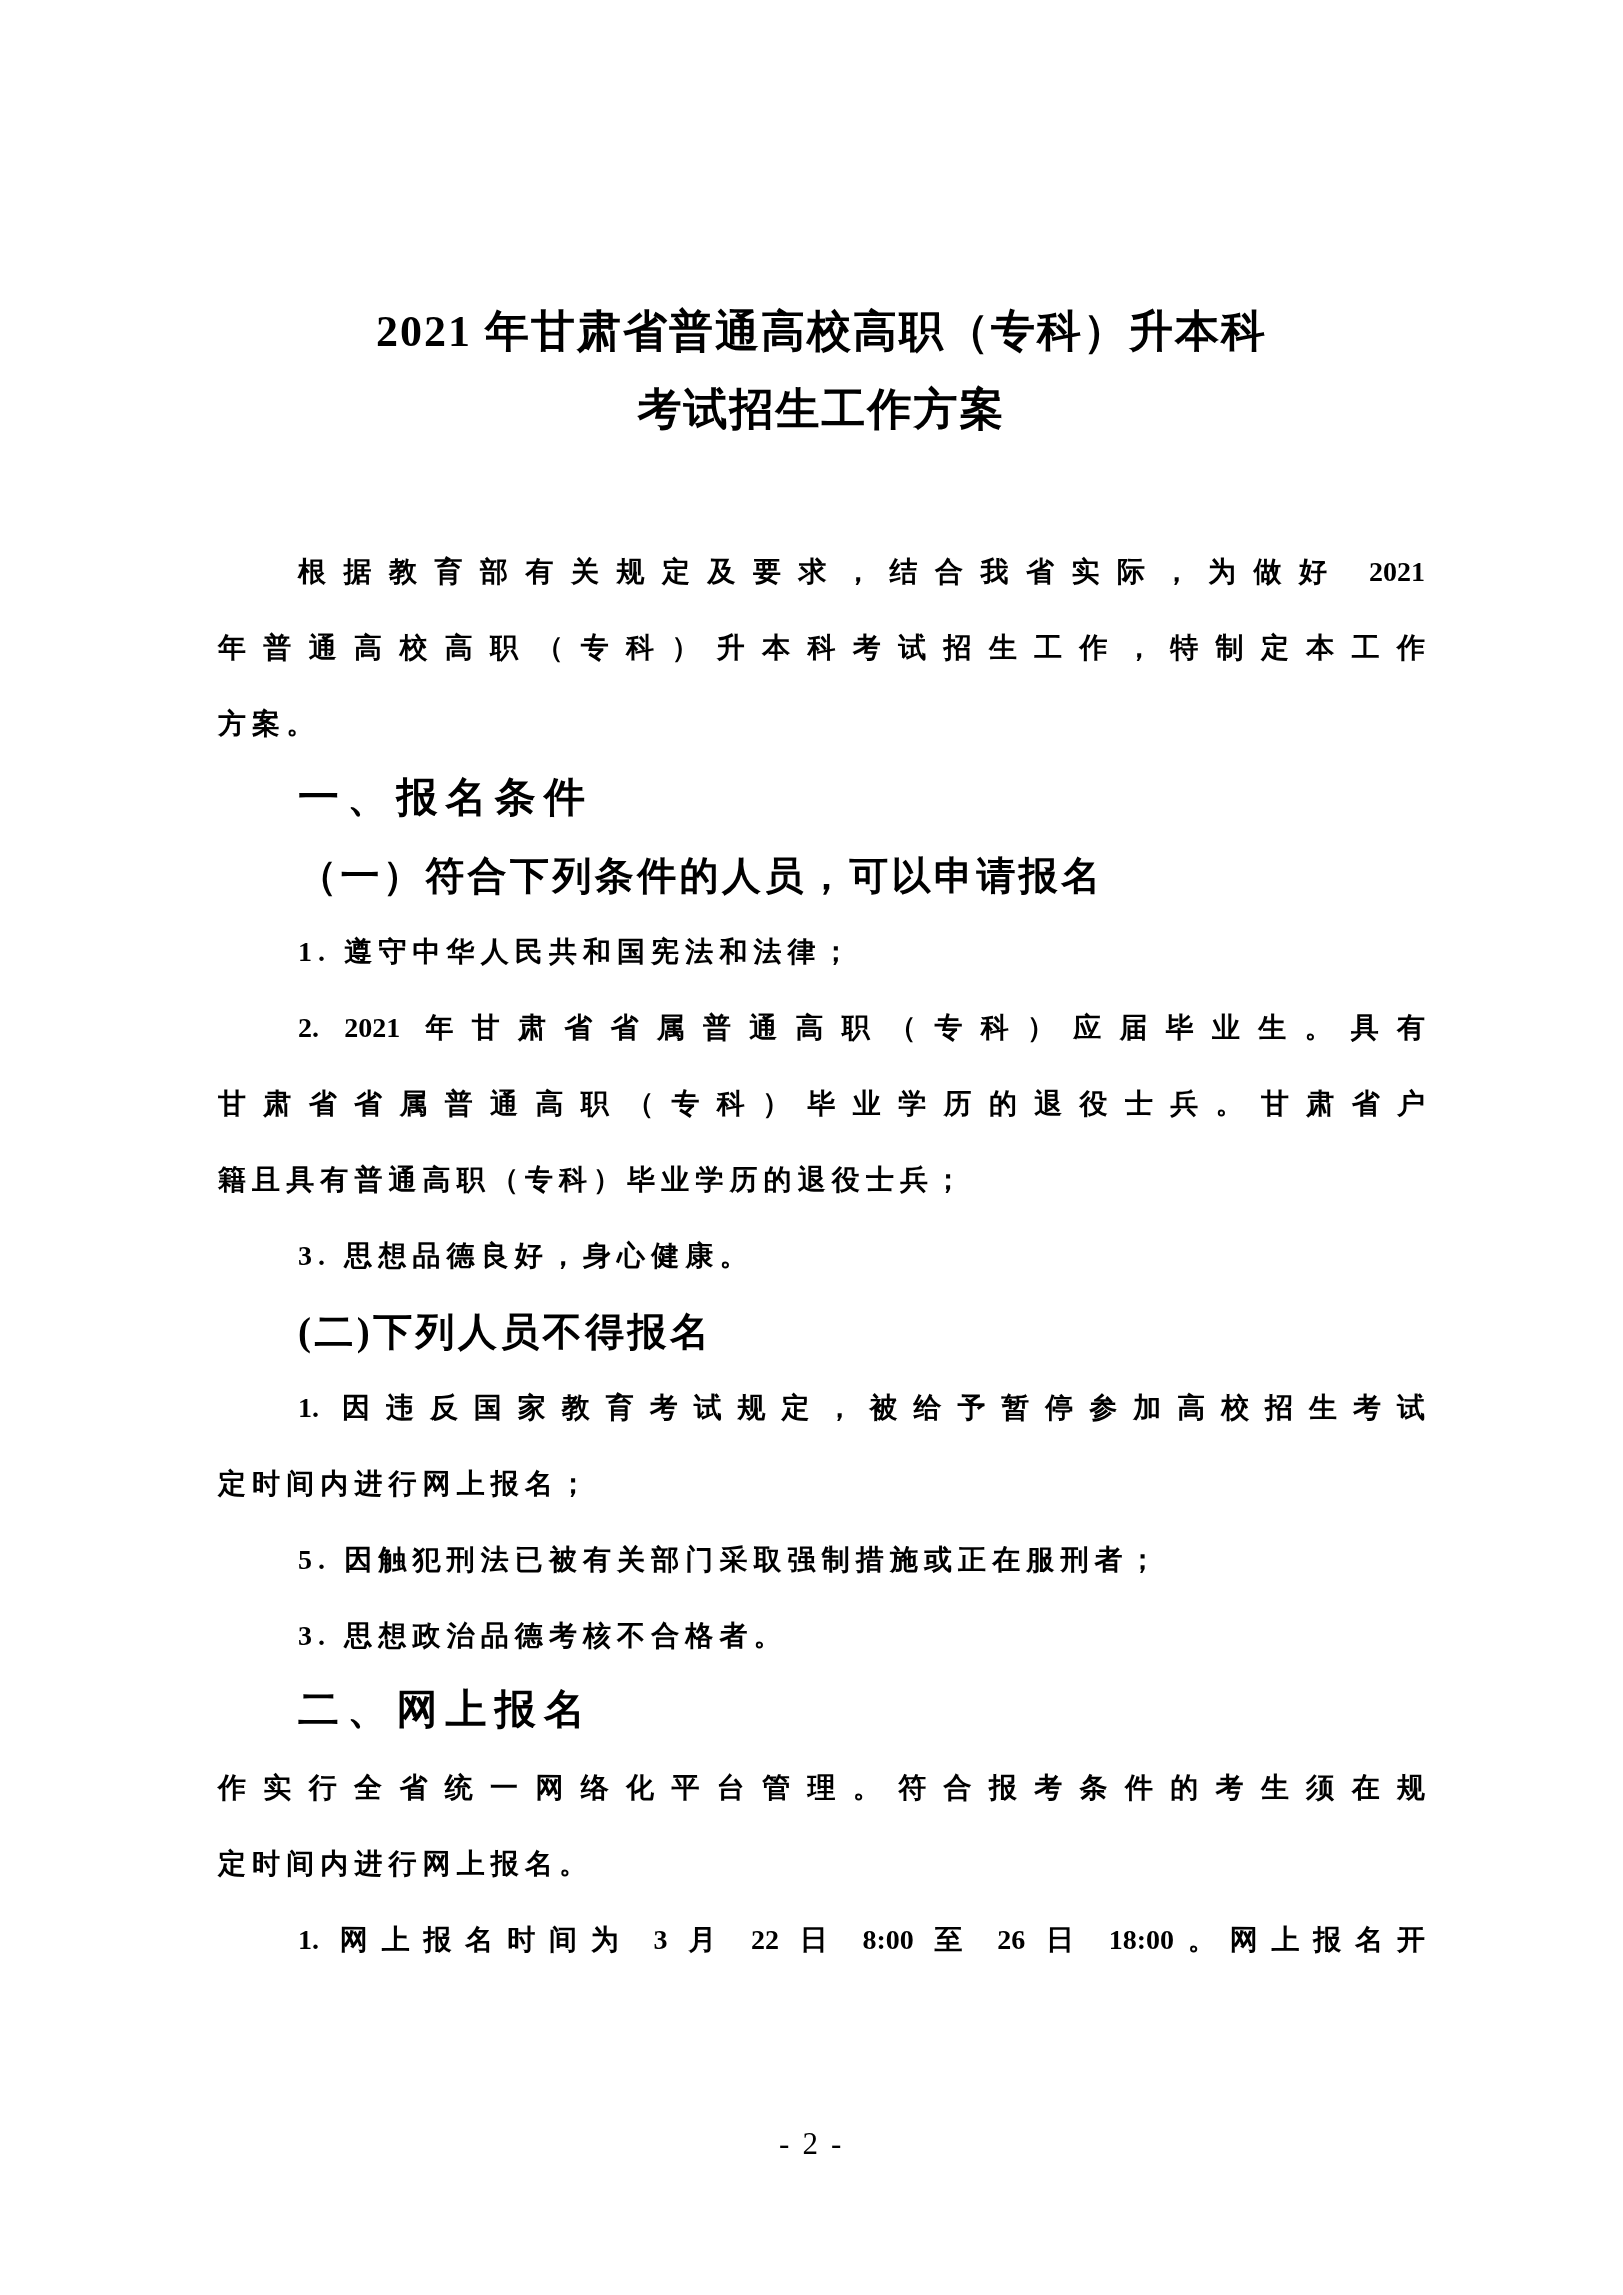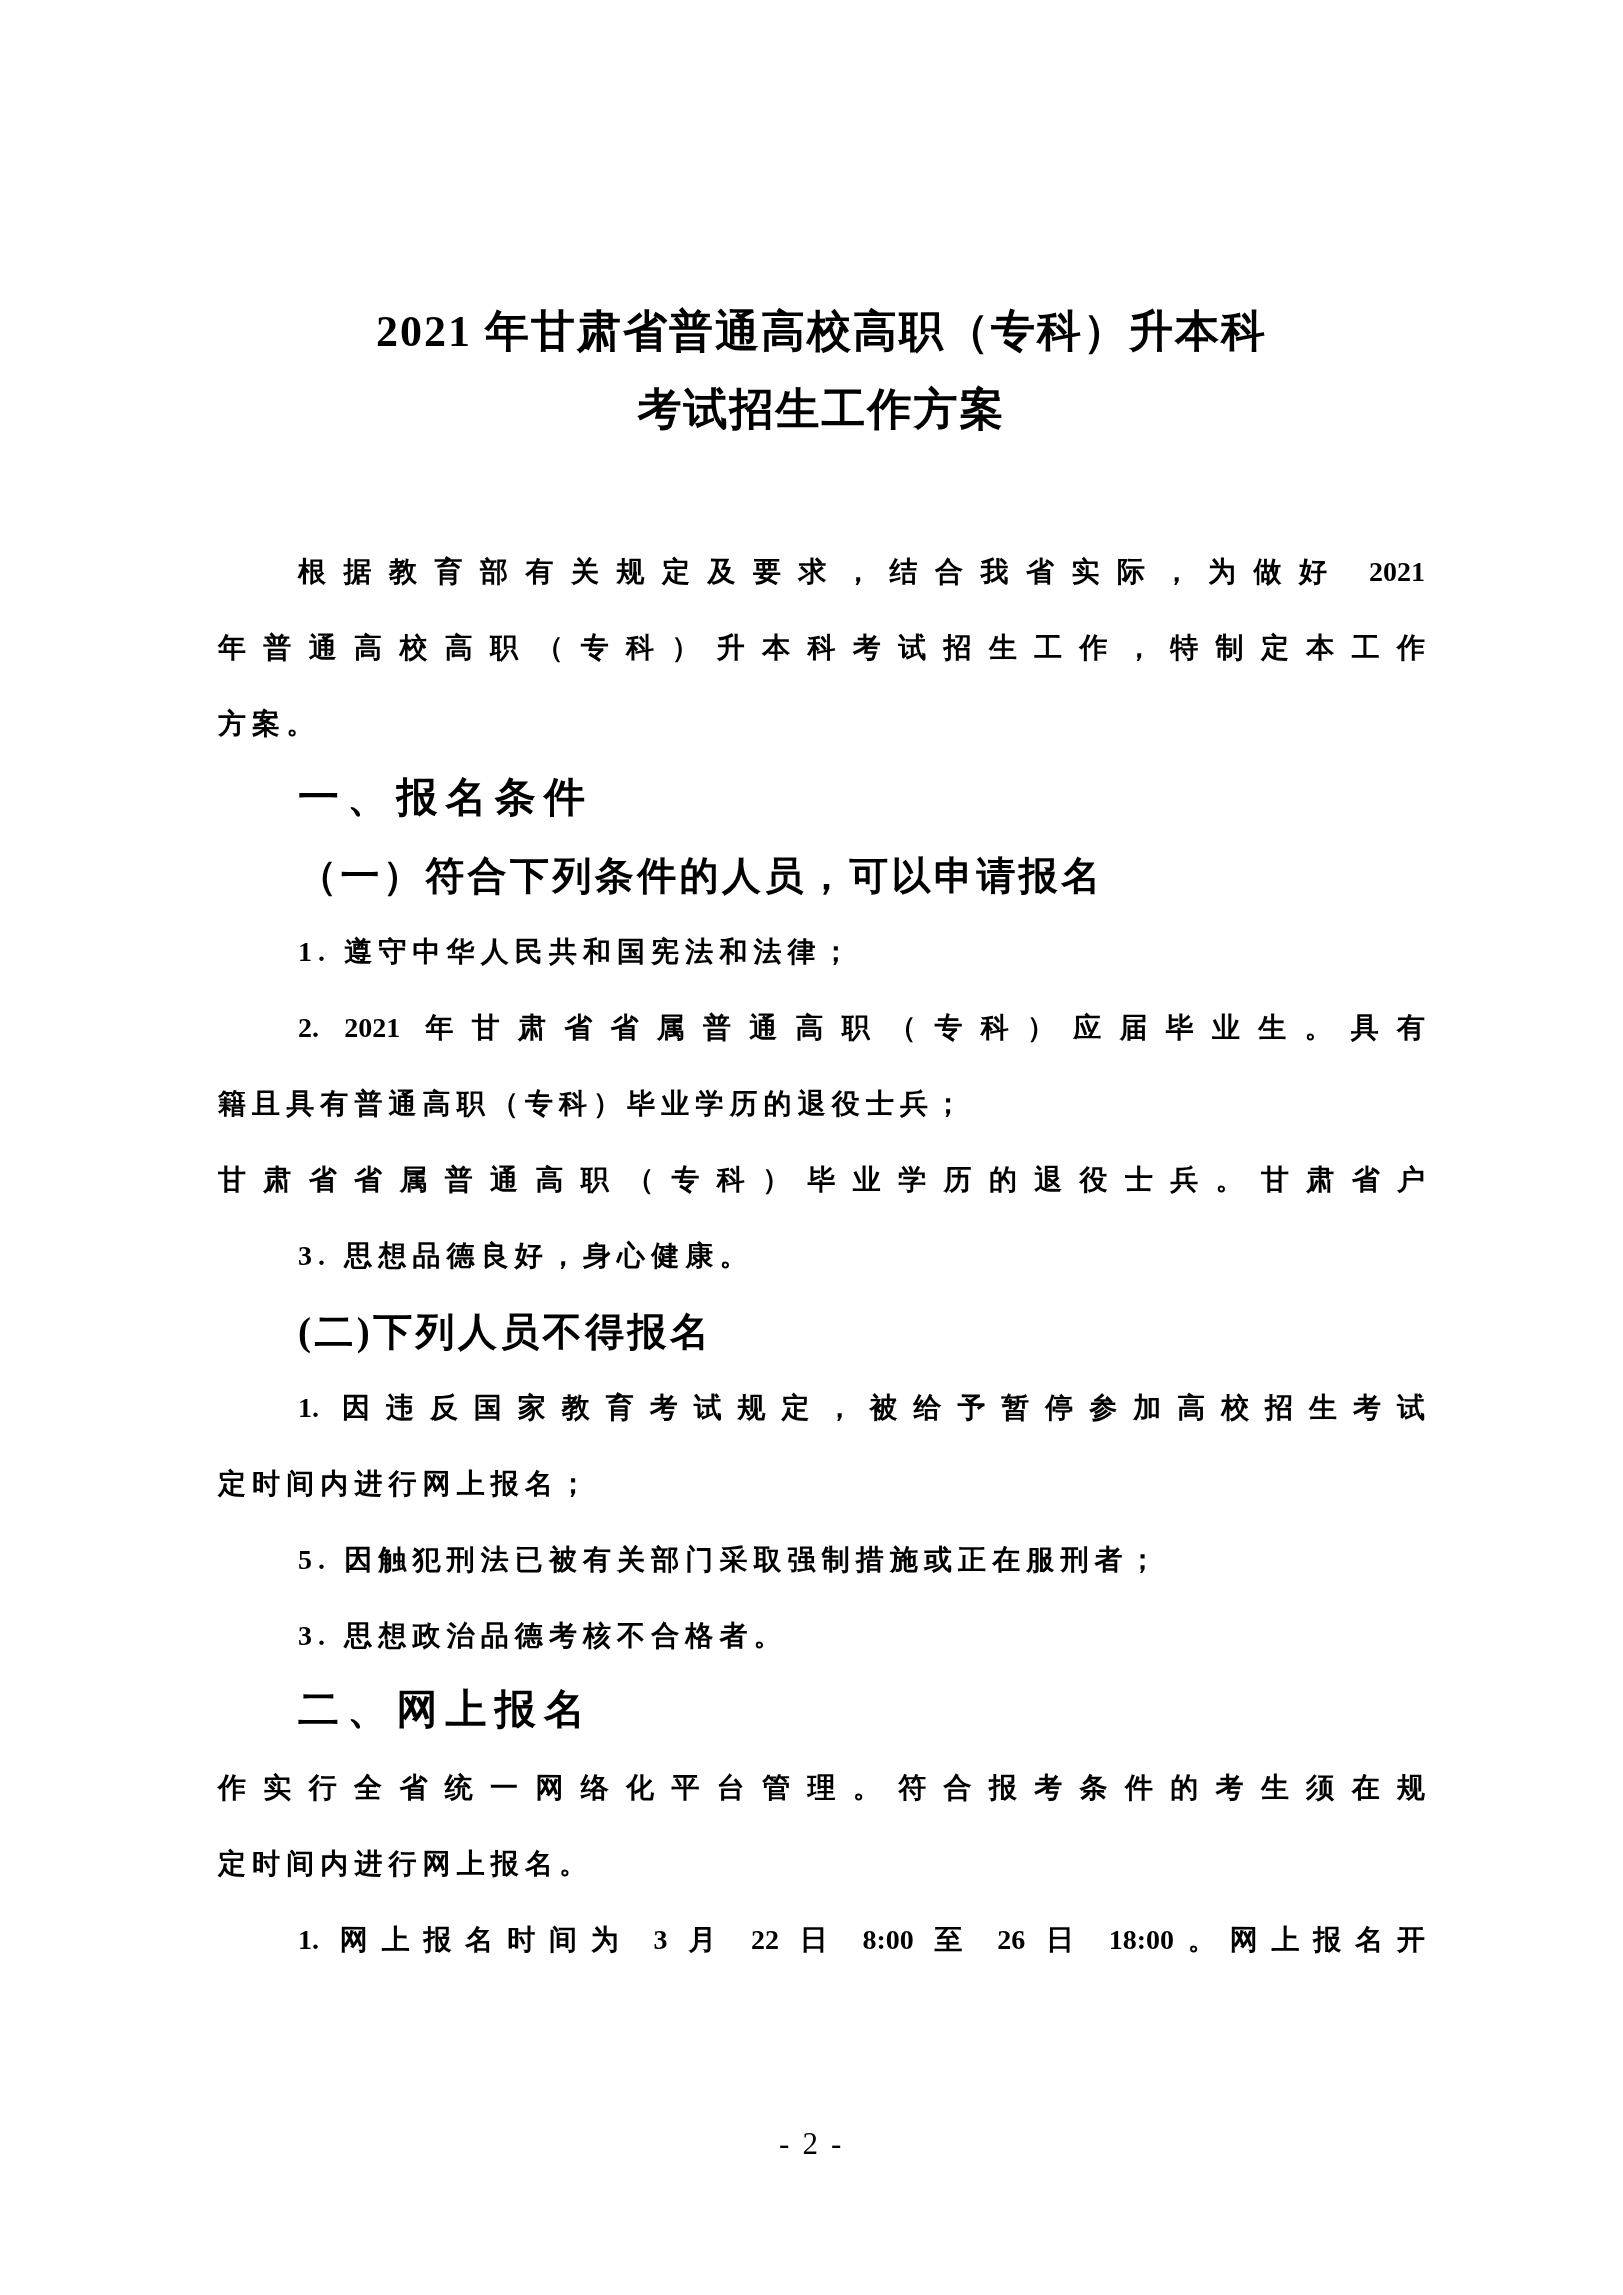--- a/index.html
+++ b/index.html
@@ -82,22 +82,22 @@
     <div class="body-block">
       <div class="ln ind fill">根据教育部有关规定及要求，结合我省实际，为做好 2021</div>
       <div class="ln fill">年普通高校高职（专科）升本科考试招生工作，特制定本工作</div>
       <div class="ln">方案。</div>
 
       <div class="ln h1 ind">一、报名条件</div>
       <div class="ln h2 ind">（一）符合下列条件的人员，可以申请报名</div>
 
       <div class="ln ind">1. 遵守中华人民共和国宪法和法律；</div>
       <div class="ln ind fill">2. 2021 年甘肃省省属普通高职（专科）应届毕业生。具有</div>
+      <div class="ln fill">甘肃省省属普通高职（专科）毕业学历的退役士兵。甘肃省户</div>
       <div class="ln">籍且具有普通高职（专科）毕业学历的退役士兵；</div>
-      <div class="ln fill">甘肃省省属普通高职（专科）毕业学历的退役士兵。甘肃省户</div>
       <div class="ln ind">3. 思想品德良好，身心健康。</div>
 
       <div class="ln h2 ind">(二)下列人员不得报名</div>
 
       <div class="ln ind fill">1. 因违反国家教育考试规定，被给予暂停参加高校招生考试</div>
       <div class="ln">定时间内进行网上报名；</div>
       <div class="ln ind">5. 因触犯刑法已被有关部门采取强制措施或正在服刑者；</div>
       <div class="ln ind">3. 思想政治品德考核不合格者。</div>
 
       <div class="ln h1 ind">二、网上报名</div>

